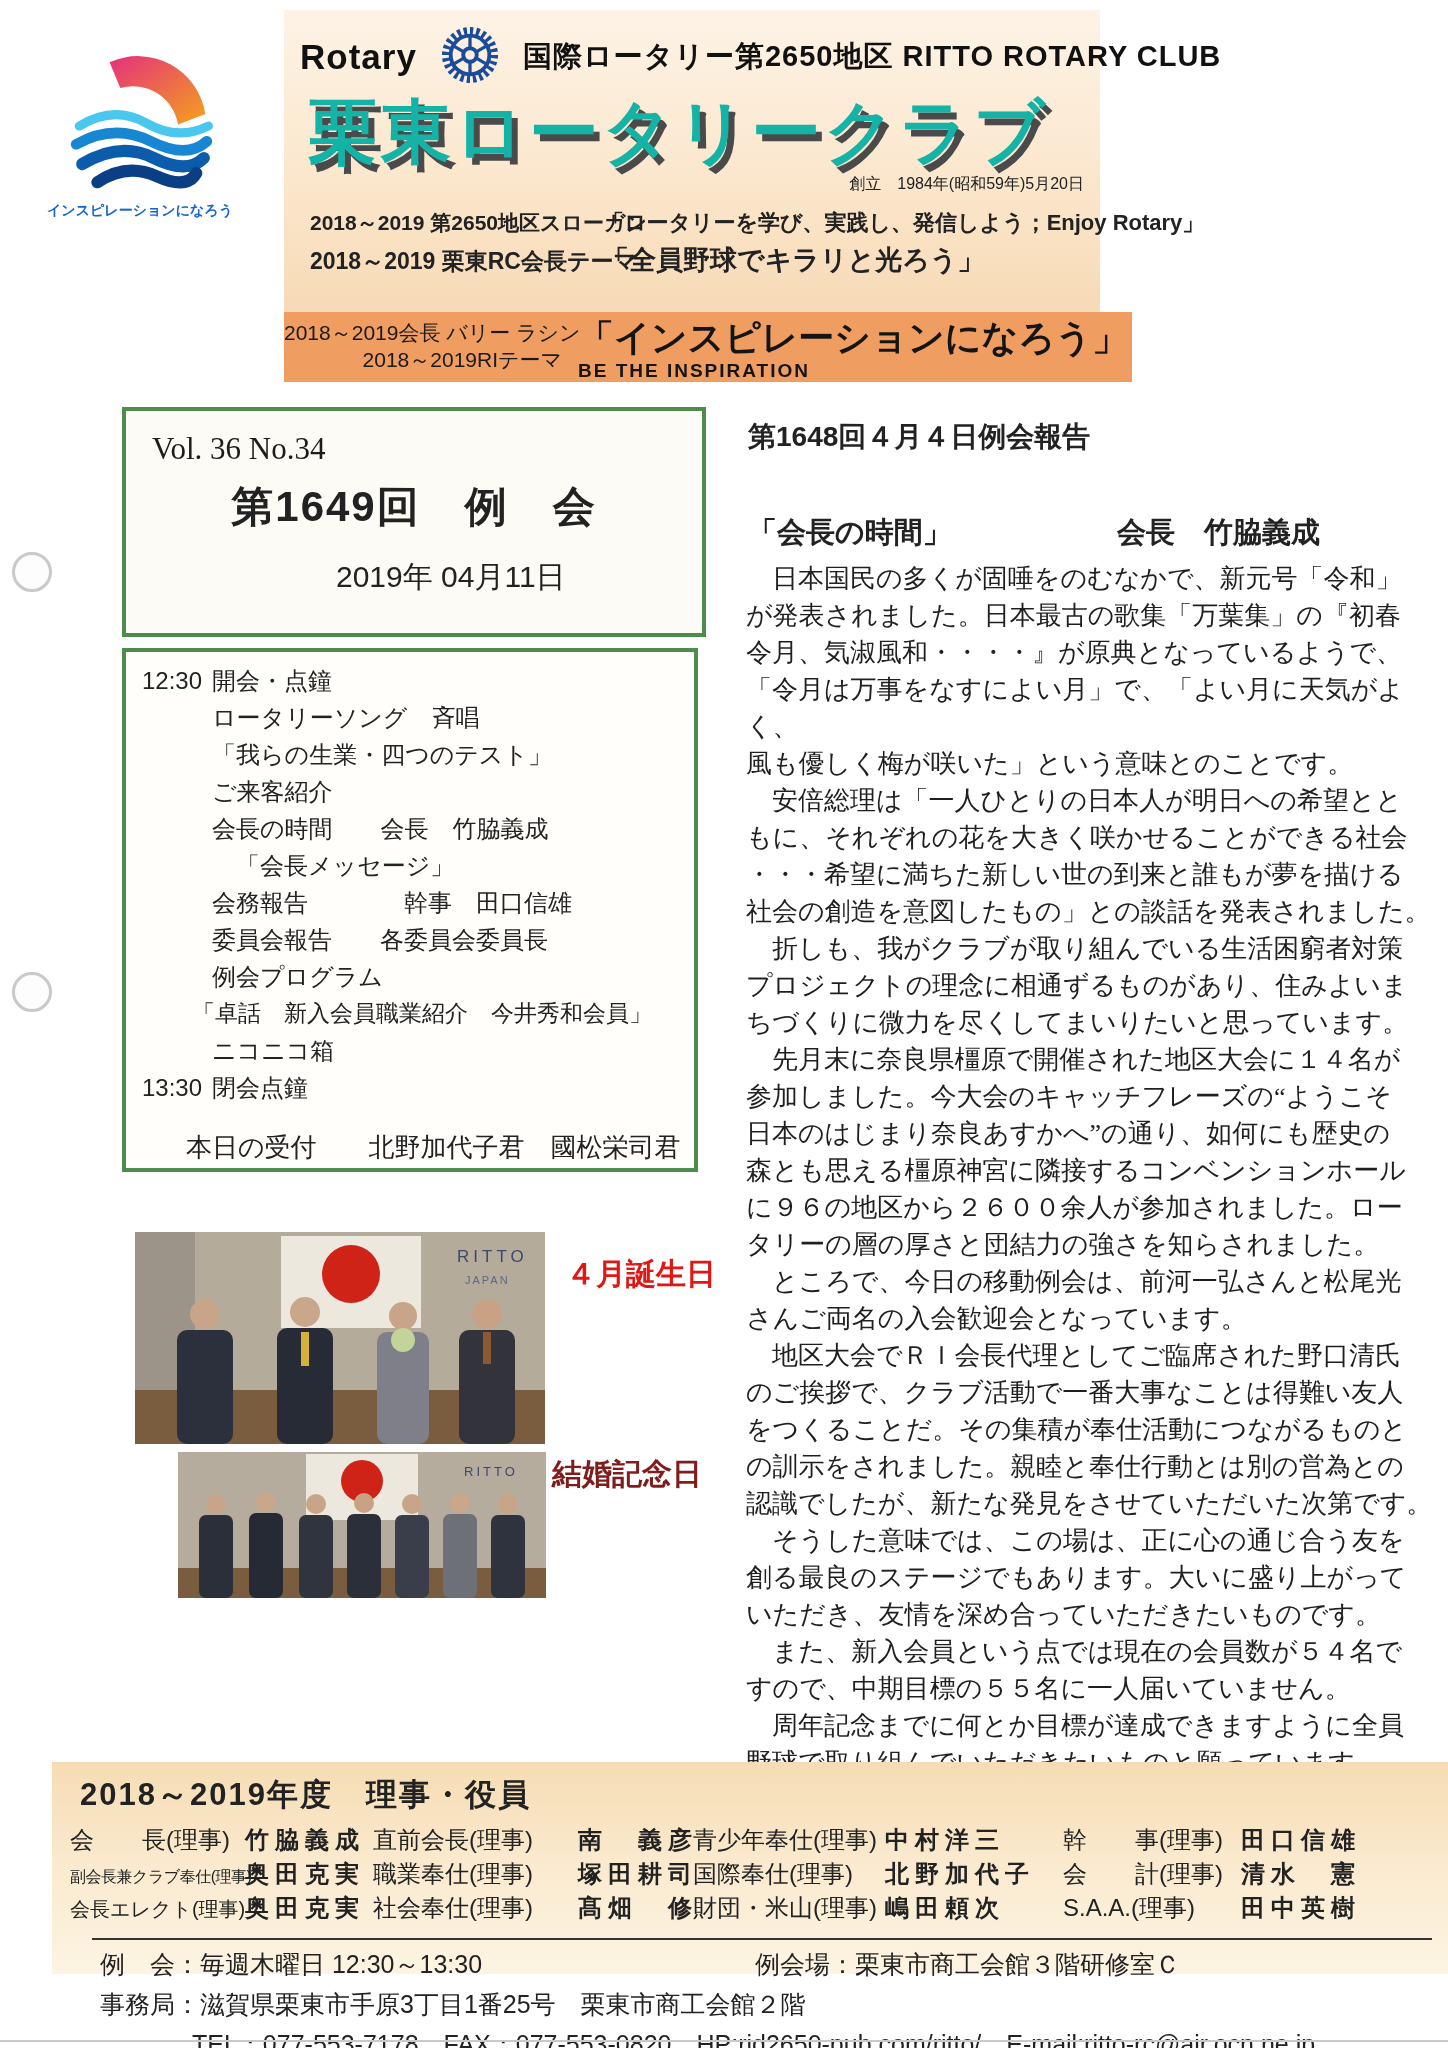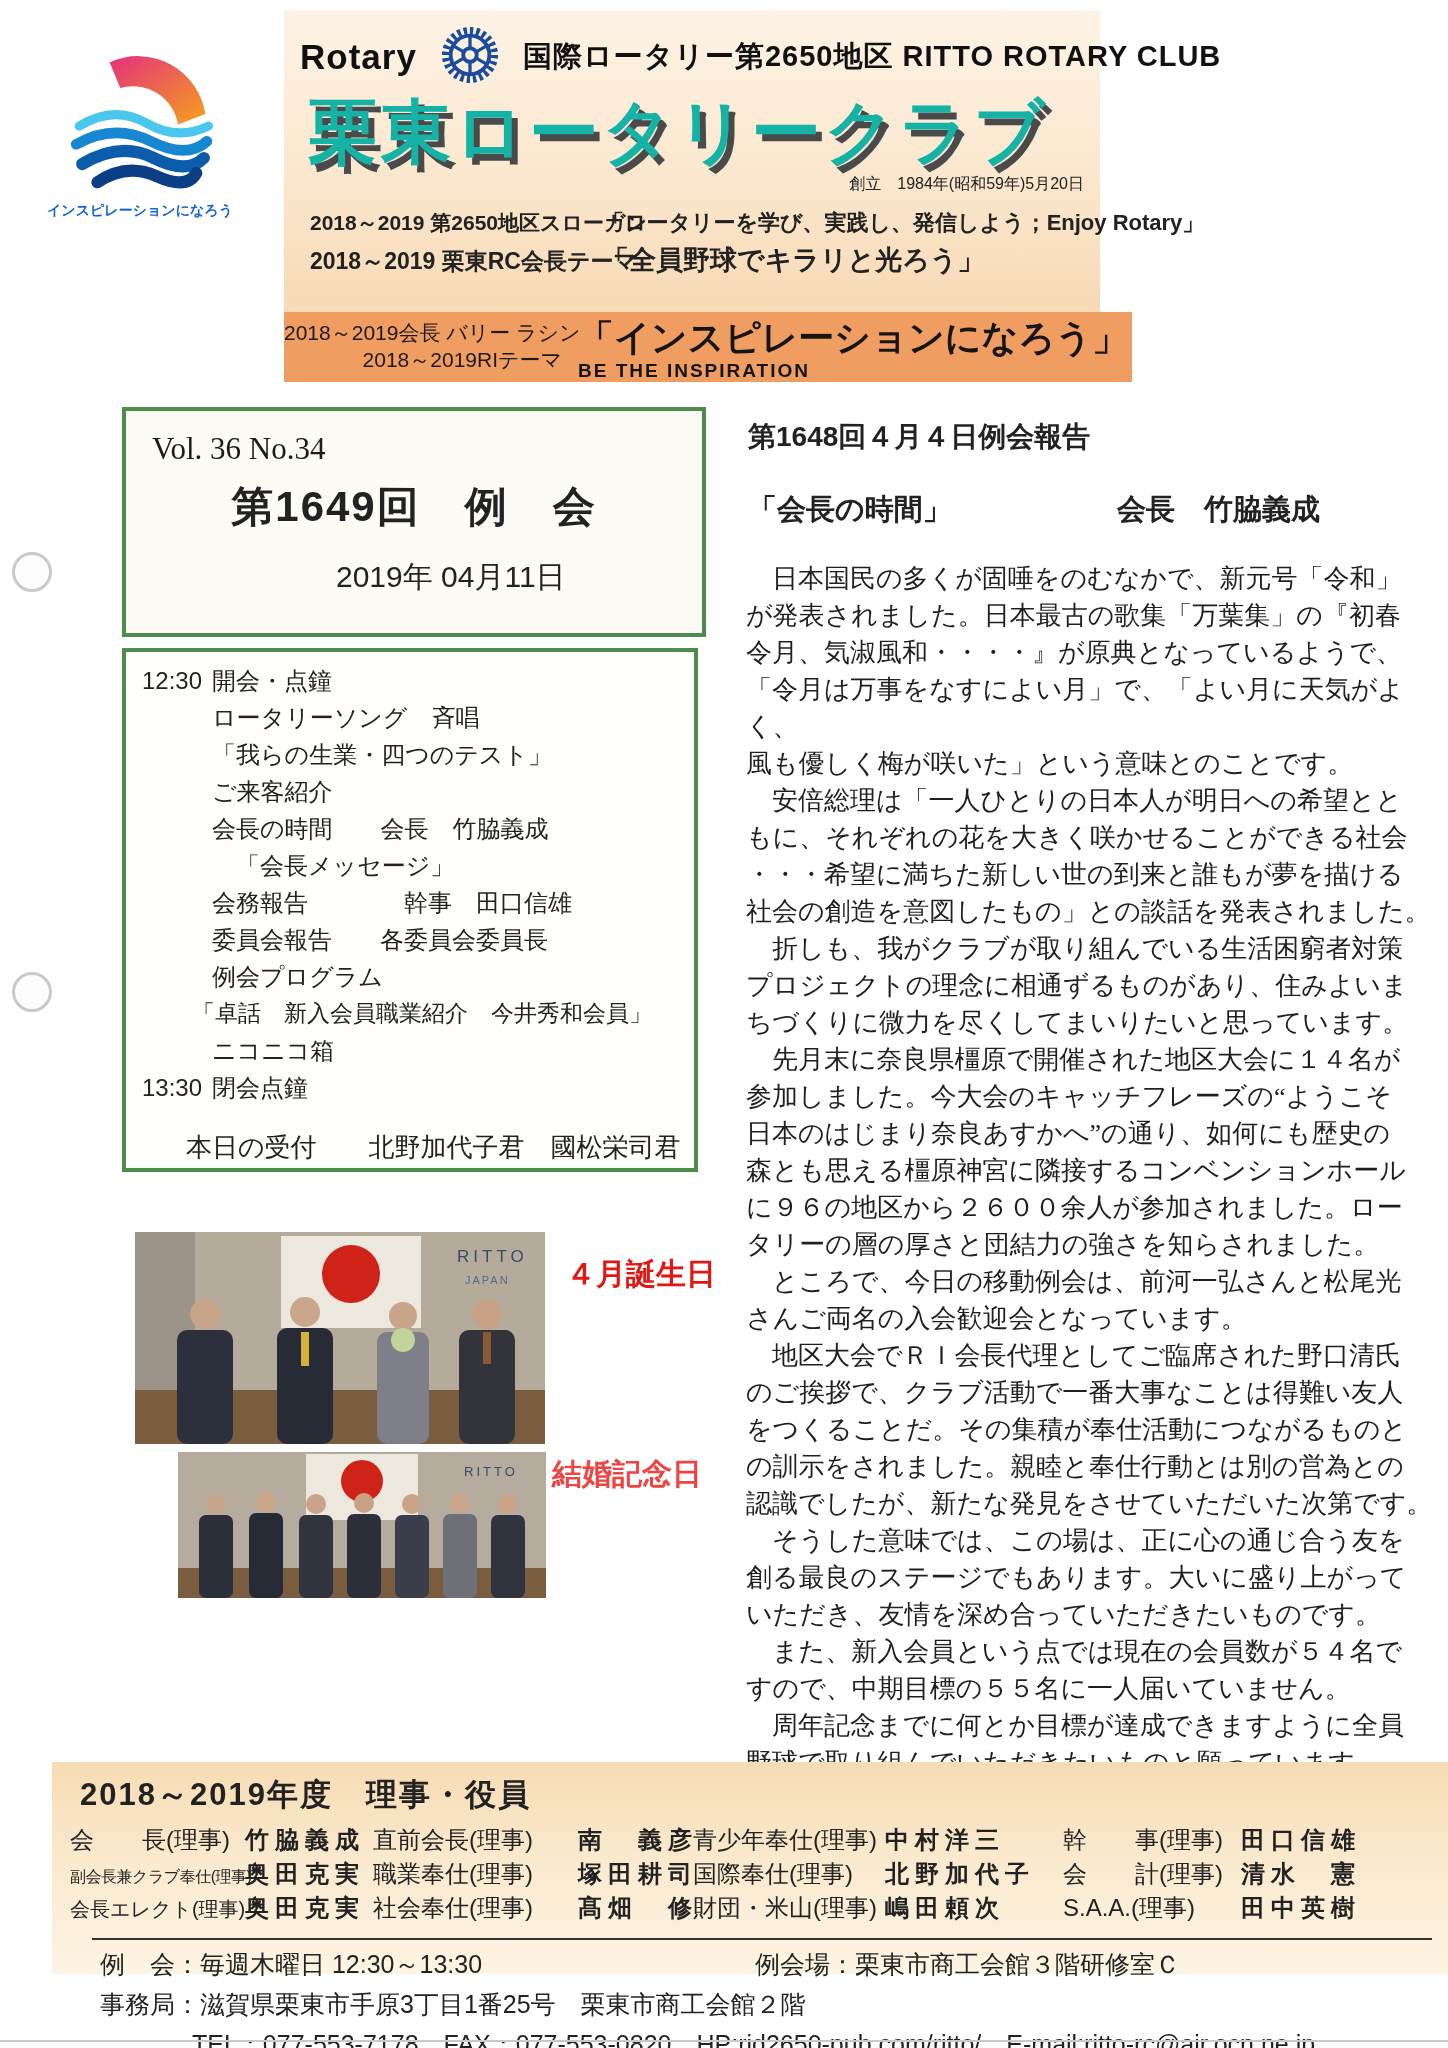--- a/index.html
+++ b/index.html
@@ -48,33 +48,33 @@
   .prog-row{display:flex;font-size:24px;line-height:37px;white-space:nowrap;}
   .prog-time{width:70px;margin-left:16px;}
   .prog-row.outdent .prog-text{margin-left:-20px;font-size:23px;}
   .reception{margin-top:24px;margin-left:60px;font-size:26px;white-space:nowrap;}
 
   
   .photo1{position:absolute;left:135px;top:1232px;width:410px;height:212px;}
   .photo2{position:absolute;left:178px;top:1452px;width:368px;height:146px;}
   .photo1 svg,.photo2 svg{display:block;width:100%;height:100%;}
   .label-birthday{position:absolute;left:566px;top:1254px;font-size:30px;font-weight:bold;color:#e01713;white-space:nowrap;}
-  .label-anniv{position:absolute;left:552px;top:1454px;font-size:30px;font-weight:bold;color:#ef4444;white-space:nowrap;}
+  .label-anniv{position:absolute;left:552px;top:1454px;font-size:30px;font-weight:bold;color:#7f1d1d;white-space:nowrap;}
 
   
   .box-announce{position:absolute;left:138px;top:1605px;width:568px;height:140px;background:#ffffff;
     border:3px solid #4e8c4c;border-radius:18px;box-shadow:inset 0 0 0 4px #ffffff,inset 0 0 0 6px #4e8c4c;
     box-sizing:border-box;padding:16px 0 0 26px;}
   .announce-title{font-size:28px;font-weight:bold;}
   .announce-l1{margin:8px 0 0 26px;font-size:26px;white-space:nowrap;}
   .announce-l2{margin:6px 0 0 120px;font-size:26px;white-space:nowrap;}
 
   
   .report-heading{position:absolute;left:748px;top:418px;font-size:28px;font-weight:bold;white-space:nowrap;}
-  .report-subhead{position:absolute;left:748px;top:490px;width:688px;display:flex;font-size:29px;font-weight:bold;white-space:nowrap;}
+  .report-subhead{position:absolute;left:748px;top:513px;width:688px;display:flex;font-size:29px;font-weight:bold;white-space:nowrap;}
   .report-subhead .right{margin-left:auto;margin-right:116px;}
   .report-body{position:absolute;left:746px;top:560px;width:696px;
     font-family:"Liberation Serif","DejaVu Serif",serif;font-size:26px;line-height:37px;
     white-space:pre-line;color:#1f1f1f;}
 
   
   .bottom-band{position:absolute;left:52px;top:1762px;width:1412px;height:212px;
     background:linear-gradient(180deg,#f6dcb3 0%,#fae9cd 45%,#fdf4e3 100%);}
   .off-title{margin:12px 0 0 28px;font-size:31px;font-weight:bold;letter-spacing:2px;}
   .off-table{margin:8px 0 0 18px;display:grid;grid-template-columns:303px 320px 370px auto;row-gap:2px;font-size:24px;}

